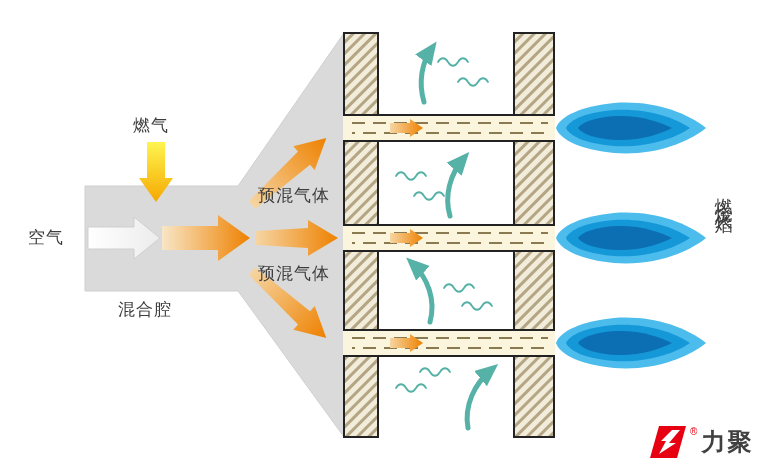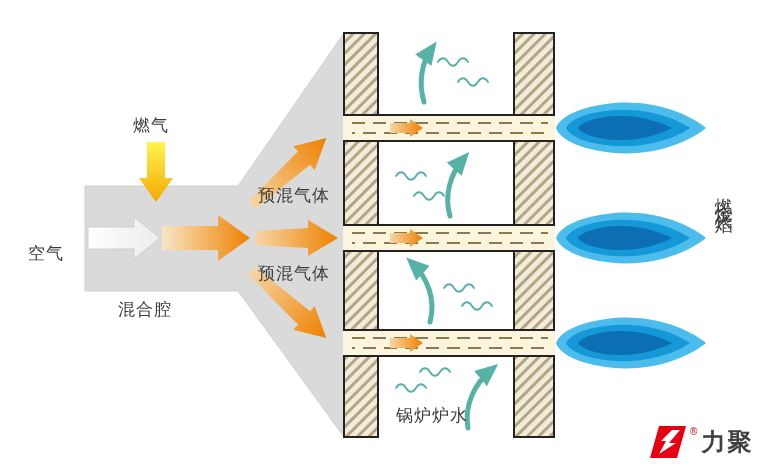--- a/index.html
+++ b/index.html
@@ -134,26 +134,25 @@
         <path d="M22,0 C26,-6 40,-11 60,-12 C84,-13 104,-6 116,0 C104,6 84,13 60,12 C40,11 26,6 22,0 Z" fill="#0c6fb3"></path>
       </g>
       <g transform="translate(556,343)">
         <path d="M0,0 C4,-12 26,-22 58,-25 C96,-28 130,-16 150,0 C130,16 96,28 58,25 C26,22 4,12 0,0 Z" fill="#4cbcec"></path>
         <path d="M10,0 C14,-9 32,-16 58,-18 C90,-20 118,-11 134,0 C118,11 90,20 58,18 C32,16 14,9 10,0 Z" fill="#1598d8"></path>
         <path d="M22,0 C26,-6 40,-11 60,-12 C84,-13 104,-6 116,0 C104,6 84,13 60,12 C40,11 26,6 22,0 Z" fill="#0c6fb3"></path>
       </g>
     </g>
   </svg>
 
-  <div class="lbl" style="left:28px;top:244px;">空气</div>
+  <div class="lbl" style="left:28px;top:228px;">空气</div>
   <div class="lbl" style="left:133px;top:116px;">燃气</div>
   <div class="lbl" style="left:118px;top:300px;">混合腔</div>
   <div class="lbl" style="left:258px;top:186px;">预混气体</div>
   <div class="lbl" style="left:258px;top:264px;">预混气体</div>
-  <div class="lbl" style="left:396px;top:406px;">锅炉炉水</div>
   <div class="lbl lbl-vert" style="left:712px;top:184px;">燃烧火焰</div>
 
   <div class="logo">
     <span class="logo-icon">
       <svg width="36" height="36" viewBox="0 0 36 36">
         <polygon points="9,2 36,2 27,34 0,34" fill="#e60012"></polygon>
         <polygon points="22,6 30,6 19,19 26,19 9,30 16,17 11,17" fill="#ffffff"></polygon>
       </svg>
     </span>
     <span class="logo-reg">®</span>

